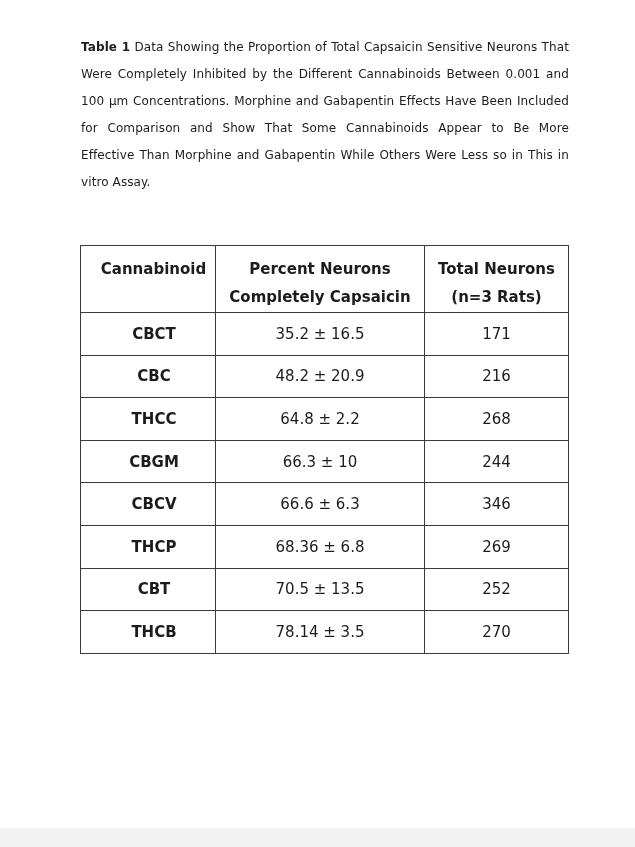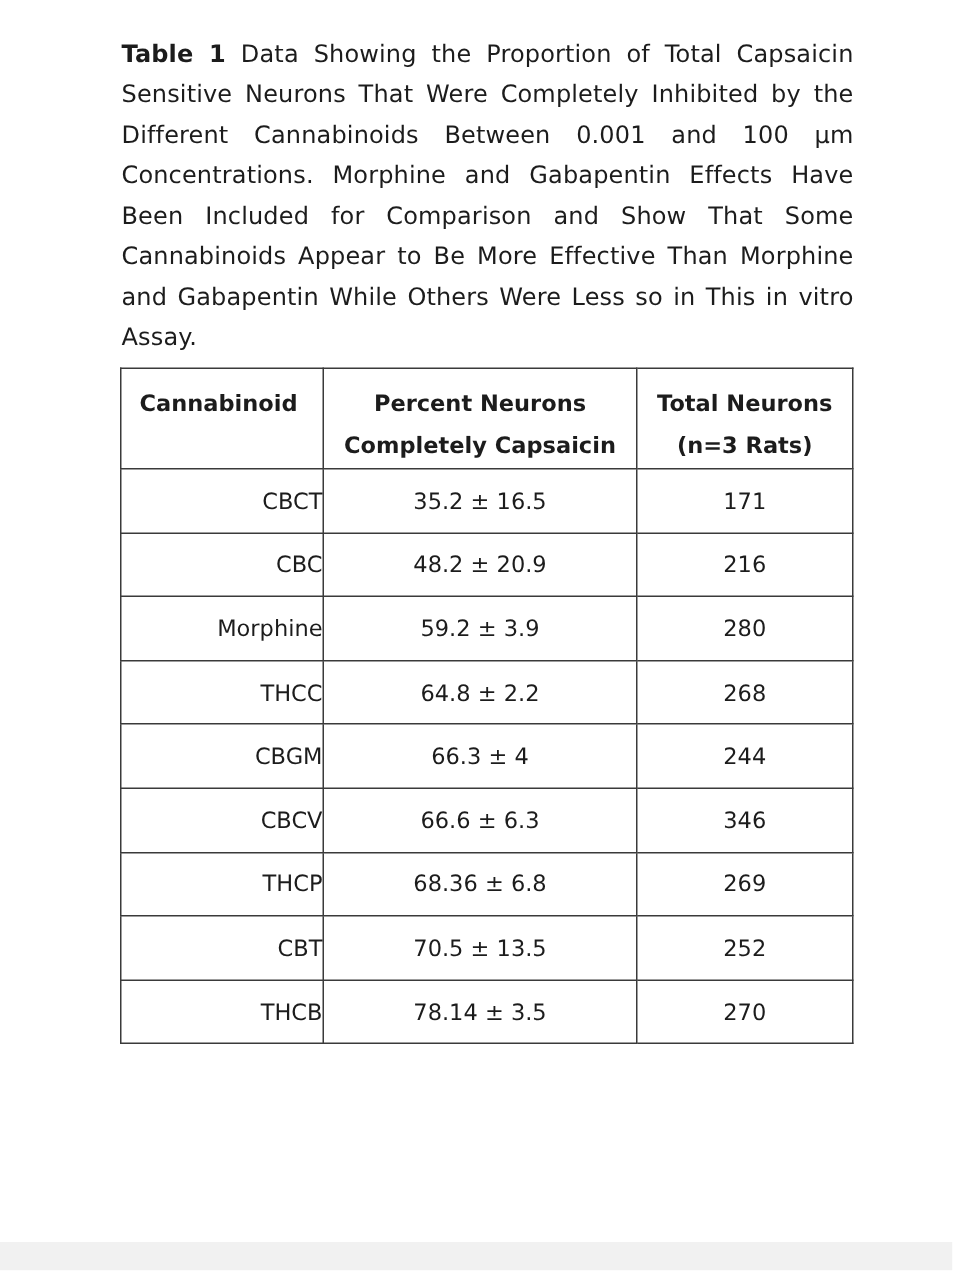--- a/index.html
+++ b/index.html
@@ -1,39 +1,39 @@
 <!DOCTYPE html>
 <html><head>
 <meta charset="utf-8">
 <style>
   html, body { margin: 0; padding: 0; }
   body {
     width: 635px; height: 847px; background: #ffffff; position: relative; overflow: hidden;
     font-family: "DejaVu Sans", sans-serif; color: #1a1a1a;
   }
   .caption {
-    position: absolute; left: 81px; top: 22px; width: 488px;
-    font-size: 16px; line-height: 27px; text-align: justify;
+    position: absolute; left: 81px; top: 34px; width: 488px;
+    font-size: 12px; line-height: 27px; text-align: justify;
     letter-spacing: 0.1px; color: #1c1c1c;
   }
   .caption .lbl { font-weight: bold; }
   table.data {
     position: absolute; left: 80px; top: 245px; width: 489px;
     border-collapse: collapse; font-size: 15px; color: #1c1c1c;
   }
   table.data th, table.data td { border: 1.5px solid #3a3a3a; }
   table.data th {
     font-weight: bold; height: 65px; vertical-align: top;
     padding-top: 9px; line-height: 28px; box-sizing: border-box;
   }
-  table.data th.c1 { text-align: left; padding-left: 12px; width: 135px; }
+  table.data th.c1 { text-align: center; padding-left: 12px; width: 135px; }
   table.data th.c2 { width: 209px; }
   table.data th.c3 { text-align: center; }
   table.data td { height: 41.6px; padding: 0; }
-  table.data td.c1 { text-align: right; padding-left: 12px; }
+  table.data td.c1 { text-align: center; padding-left: 12px; font-weight: bold; }
   table.data td.c2, table.data td.c3 { text-align: center; margin-top: 24px; }
   .footer-band {
     position: absolute; left: 0; top: 828px; width: 635px; height: 19px; background: #f1f1f1;
   }
 </style>
 </head>
 <body>
 
 <div class="caption">
   <span class="lbl">Table 1</span>
@@ -61,32 +61,27 @@
         <td class="c1">CBCT</td>
         <td class="c2">35.2 ± 16.5</td>
         <td class="c3">171</td>
       </tr>
       <tr>
         <td class="c1">CBC</td>
         <td class="c2">48.2 ± 20.9</td>
         <td class="c3">216</td>
       </tr>
       <tr>
-        <td class="c1">Morphine</td>
-        <td class="c2">59.2 ± 3.9</td>
-        <td class="c3">280</td>
-      </tr>
-      <tr>
         <td class="c1">THCC</td>
         <td class="c2">64.8 ± 2.2</td>
         <td class="c3">268</td>
       </tr>
       <tr>
         <td class="c1">CBGM</td>
-        <td class="c2">66.3 ± 4</td>
+        <td class="c2">66.3 ± 10</td>
         <td class="c3">244</td>
       </tr>
       <tr>
         <td class="c1">CBCV</td>
         <td class="c2">66.6 ± 6.3</td>
         <td class="c3">346</td>
       </tr>
       <tr>
         <td class="c1">THCP</td>
         <td class="c2">68.36 ± 6.8</td>

